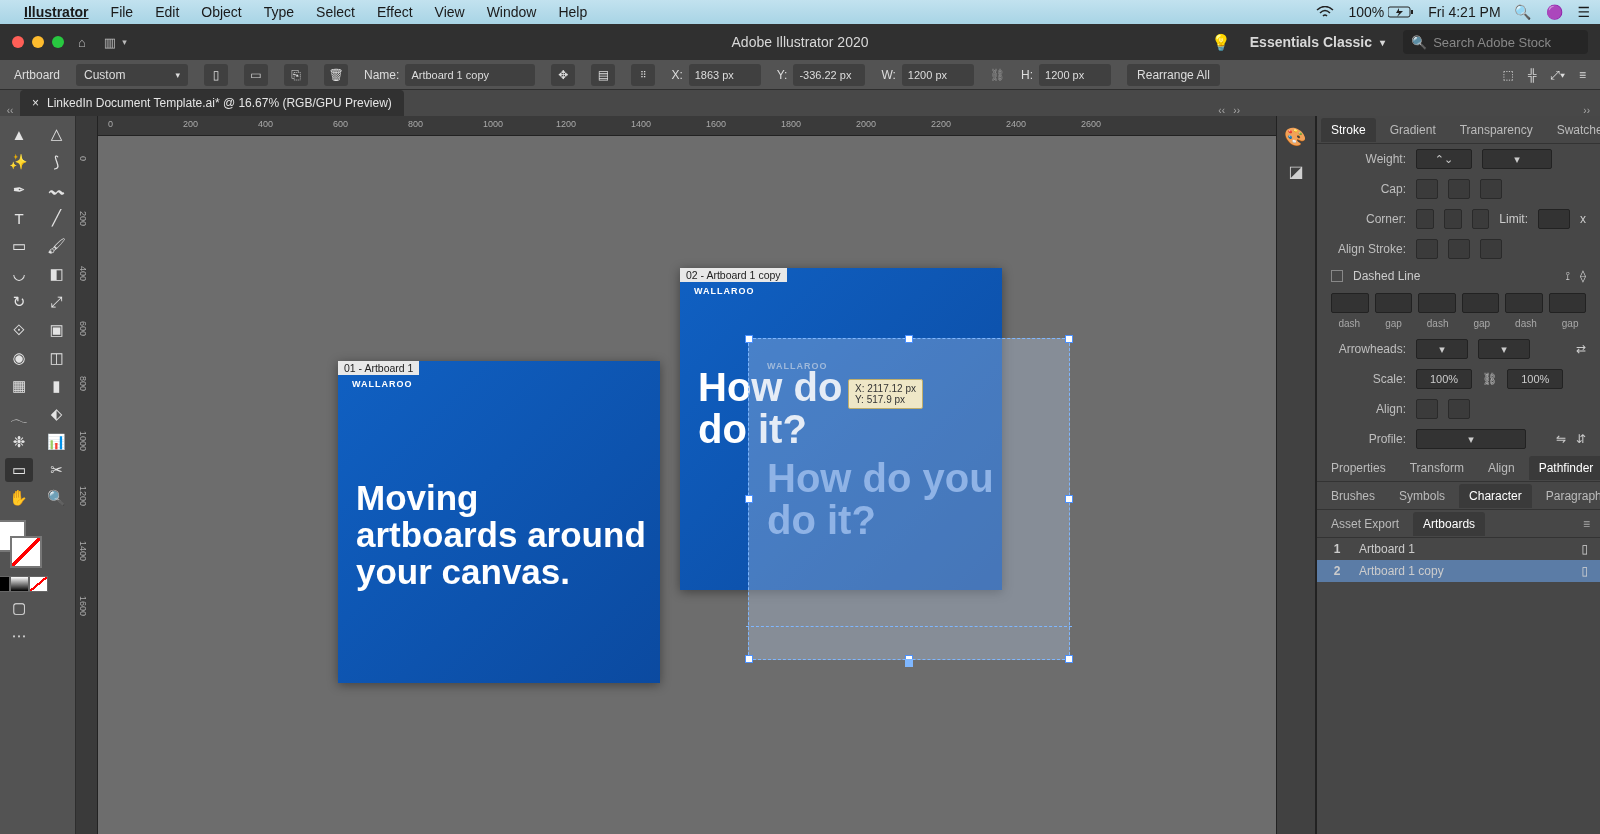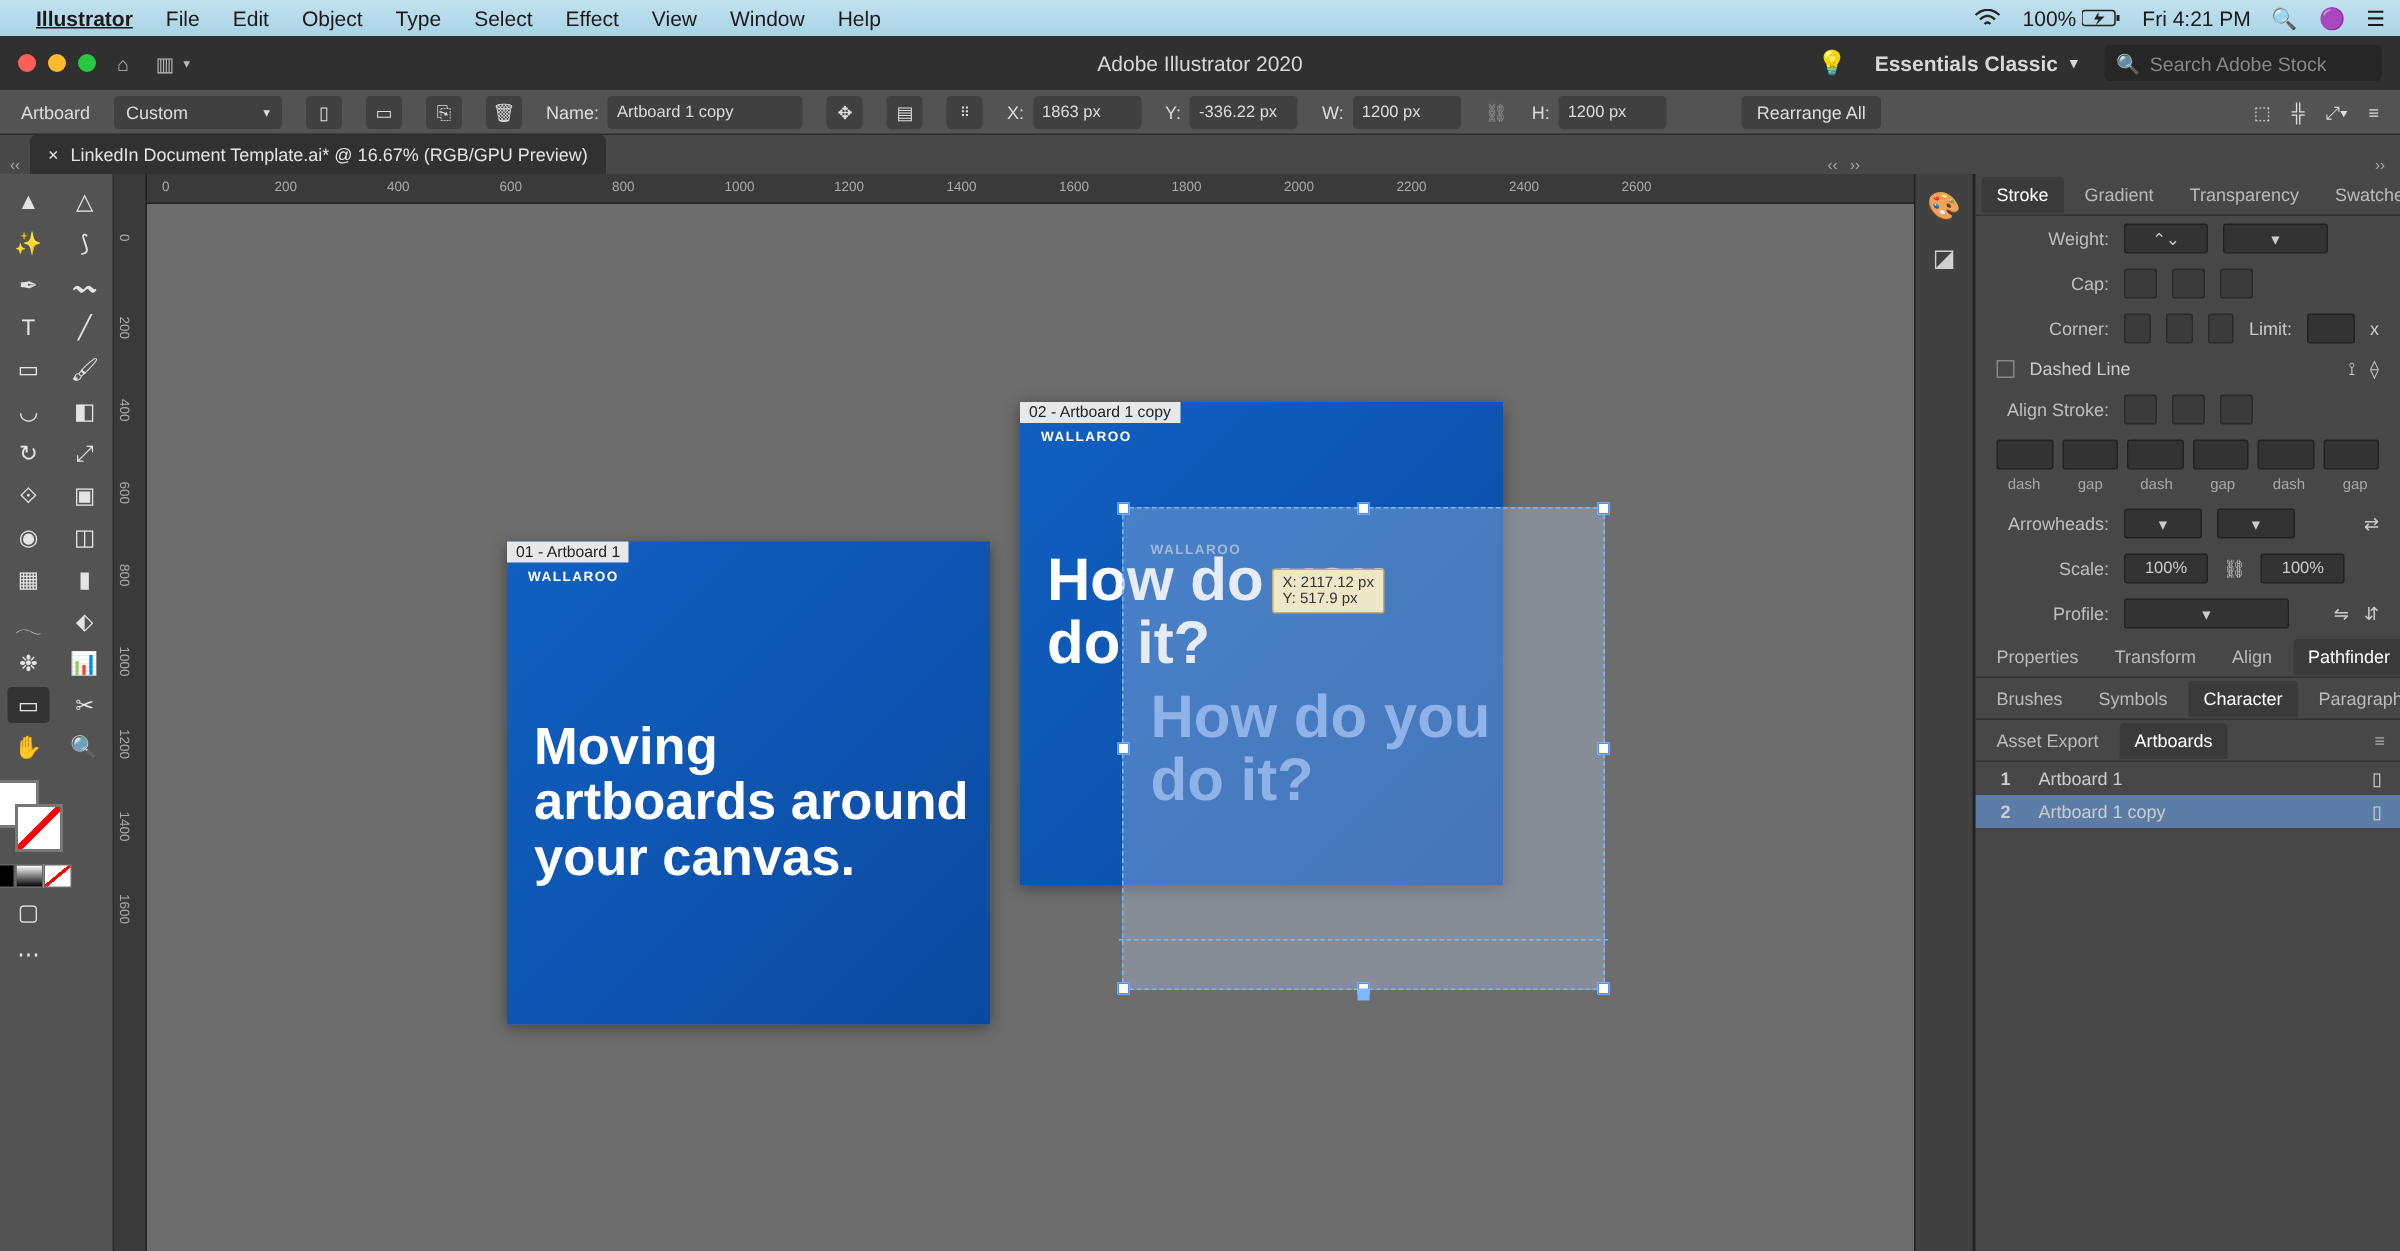--- a/index.html
+++ b/index.html
@@ -21,21 +21,21 @@
     .titlebar .title{ position:absolute; left:50%; transform:translateX(-50%); font-size:14px;}
     .titlebar .right{ margin-left:auto; display:flex; align-items:center; gap:18px;}
     .wsdd{ display:flex; align-items:center; gap:8px; font-weight:600; font-size:14px;}
     .searchstock{ background:#262626; border-radius:4px; height:24px; width:185px; display:flex; align-items:center; padding:0 8px; color:#888; gap:6px;}
     
     .controlbar{ height:30px; background:#535353; display:flex; align-items:center; padding:0 14px; gap:16px; font-size:12px; color:#ddd; border-bottom:1px solid #2e2e2e;}
     .dd{ background:#404040; height:22px; border-radius:3px; display:flex; align-items:center; padding:0 8px; gap:8px; font-size:12px;}
     .cbbtn{ width:24px;height:22px; background:#404040; border-radius:3px; display:flex; align-items:center; justify-content:center;}
     .cbfield{ display:flex; align-items:center; gap:6px;}
     .numbox{ background:#404040; height:22px; padding:0 6px; border-radius:3px; display:flex; align-items:center; min-width:72px; font-size:11px;}
-    .rearr{ background:#404040; padding:0 10px; height:22px; border-radius:3px; display:flex; align-items:center;margin-left:34px;}
+    .rearr{ background:#404040; padding:0 10px; height:22px; border-radius:3px; display:flex; align-items:center;}
     .cbright{ margin-left:auto; display:flex; gap:14px;}
     
     .tabrow{ height:26px; background:#484848; display:flex; align-items:flex-end; position:relative;}
     .tabrow .chev{ width:20px; text-align:center; color:#aaa; font-size:10px;}
     .doctab{ background:#313131; height:26px; padding:0 12px; display:flex; align-items:center; gap:8px; border-radius:4px 4px 0 0; font-size:12px; color:#e5e5e5;}
     .tabrow .rightchevs{ position:absolute; right:360px; display:flex; gap:4px; color:#aaa; font-size:10px;}
     .tabrow .rightchevs2{ position:absolute; right:10px; display:flex; gap:4px; color:#aaa; font-size:10px;}
     
     .main{ position:absolute; top:116px; left:0; right:0; bottom:0; display:flex;}
     .toolcol{ width:76px; background:#535353; border-right:1px solid #2e2e2e; display:flex;}
@@ -328,30 +328,30 @@
     <div class="prow">
         <span class="lbl">Corner:</span>
         <div class="segbtn"></div>
         <div class="segbtn"></div>
         <div class="segbtn"></div>
         <span style="margin-left:auto">Limit:</span>
         <div class="miniinput" style="width:40px"></div>
         <span>x</span>
       </div>
     <div class="prow">
+        <span class="lbl">Align Stroke:</span>
+        <div class="segbtn"></div>
+        <div class="segbtn"></div>
+        <div class="segbtn"></div>
+      </div>
+    <div class="prow">
         <span class="cb"></span>
         <span>Dashed Line</span>
         <span style="margin-left:auto">⟟</span>
         <span>⟠</span>
-      </div>
-    <div class="prow">
-        <span class="lbl">Align Stroke:</span>
-        <div class="segbtn"></div>
-        <div class="segbtn"></div>
-        <div class="segbtn"></div>
       </div>
     <div class="prow" style="gap:6px">
         <div class="miniinput" style="width:42px"></div>
         <div class="miniinput" style="width:42px"></div>
         <div class="miniinput" style="width:42px"></div>
         <div class="miniinput" style="width:42px"></div>
         <div class="miniinput" style="width:42px"></div>
         <div class="miniinput" style="width:42px"></div>
       </div>
     <div class="prow gaplabels">
@@ -366,20 +366,25 @@
         <span class="lbl">Arrowheads:</span>
         <div class="miniinput" style="width:52px">▾</div>
         <div class="miniinput" style="width:52px">▾</div>
         <span style="margin-left:auto">⇄</span>
       </div>
     <div class="prow">
         <span class="lbl">Scale:</span>
         <div class="miniinput">100%</div>
         <span>⛓</span>
         <div class="miniinput">100%</div>
+      </div>
+    <div class="prow">
+        <span class="lbl">Align:</span>
+        <div class="segbtn"></div>
+        <div class="segbtn"></div>
       </div>
     <div class="prow">
         <span class="lbl">Profile:</span>
         <div class="miniinput" style="width:110px">▾</div>
         <span style="margin-left:auto">⇋</span>
         <span>⇵</span>
       </div>
 
     <div class="ptabs">
       <div class="ptab">Properties</div>

